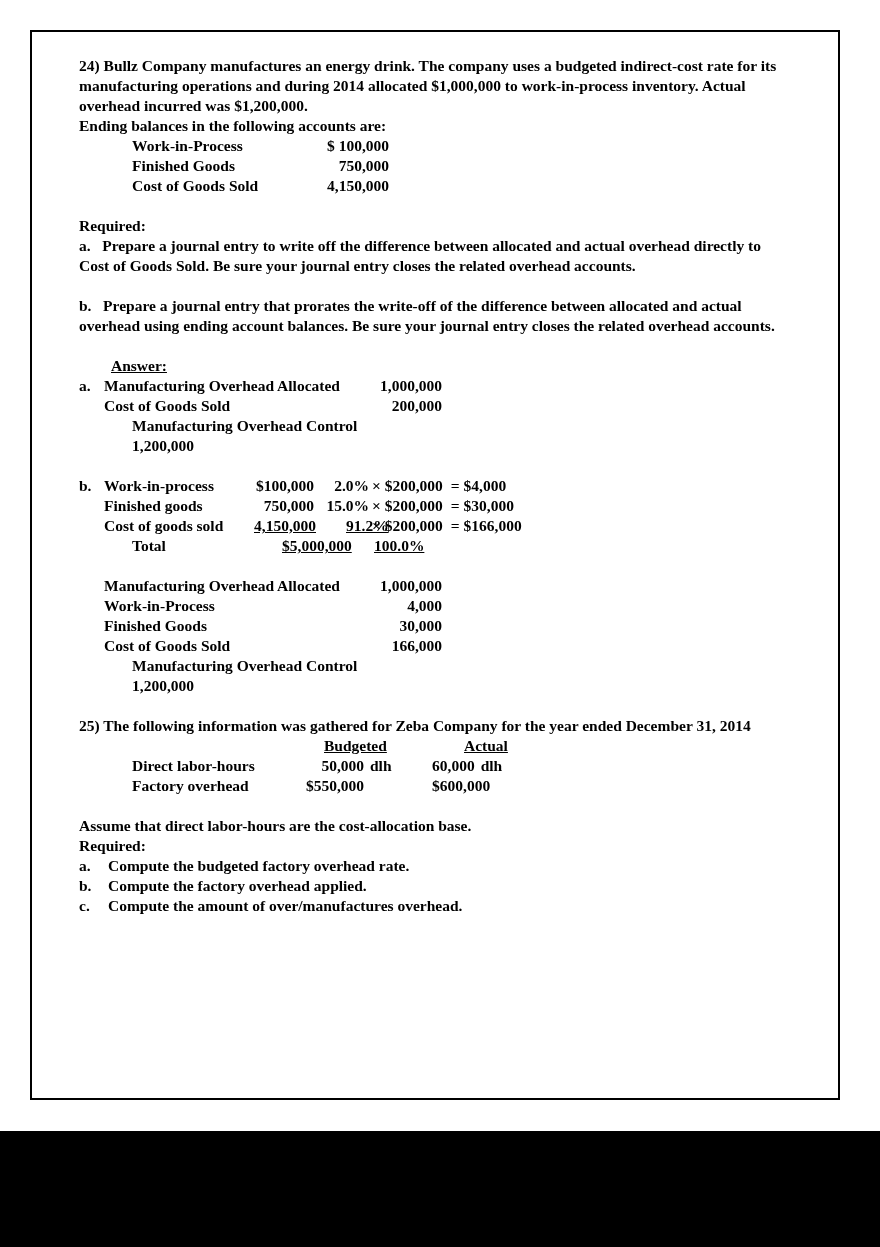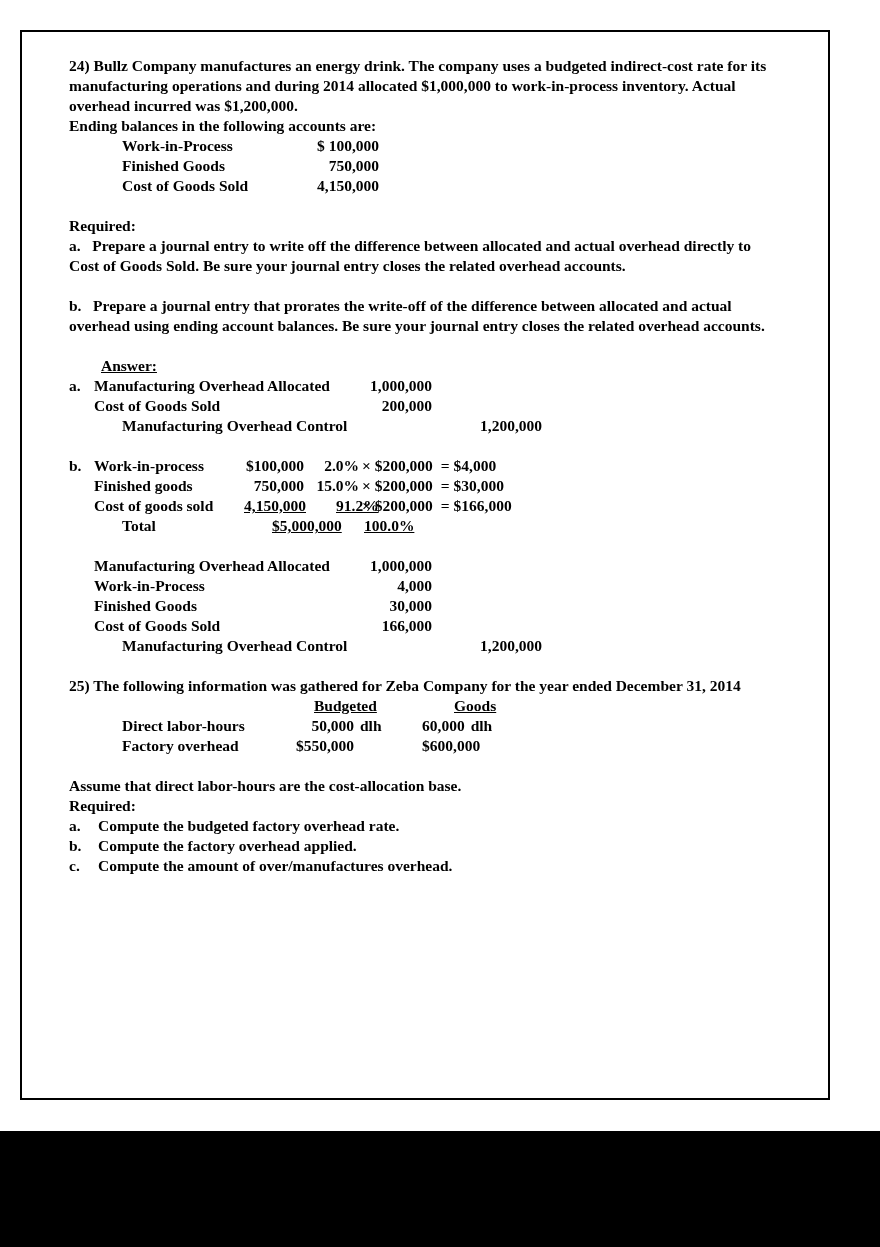--- a/index.html
+++ b/index.html
@@ -19,21 +19,21 @@
   .black-band {
     position: absolute;
     left: 0;
     bottom: 0;
     width: 880px;
     height: 116px;
     background: #000;
   }
   .page {
     position: absolute;
-    left: 20px;
+    left: 30px;
     top: 30px;
     width: 810px;
     height: 1070px;
     box-sizing: border-box;
     border: 2px solid #000;
     background: #fff;
     padding: 24px 56px 0 47px;
     font-weight: bold;
     font-size: 15.5px;
     line-height: 20px;
@@ -44,25 +44,25 @@
 
   
   .bal-row { display: flex; padding-left: 53px; }
   .bal-label { flex: none; width: 140px; white-space: nowrap; }
   .bal-val { flex: none; width: 117px; text-align: right; white-space: pre; }
 
   
   .j-line { display: flex; white-space: nowrap; }
   .j-marker { flex: none; width: 25px; }
   .j-ind1 { padding-left: 25px; }
-  .j-ind2 { padding-left: 53px; }
+  .j-ind2 { padding-left: 53px; flex-direction: column; }
   .j-label { flex: none; width: 260px; }
   .j-val { flex: none; width: 78px; text-align: right; }
   .j-label2 { flex: none; width: 235px; }
-  .j-val2 { flex: none; width: 185px; text-align: right; }
+  .j-val2 { flex: none; width: 185px; }
 
   
   .pr-row { display: flex; white-space: nowrap; }
   .pr-marker { flex: none; width: 25px; }
   .pr-label { flex: none; width: 118px; }
   .pr-label-total { padding-left: 28px; }
   .pr-bal { flex: none; width: 92px; text-align: right; }
   .pr-pct { flex: none; width: 55px; text-align: right; }
   .pr-mult { flex: none; margin-left: 3px; }
   .pr-res { flex: none; margin-left: 8px; }
@@ -188,21 +188,21 @@
         <span class="j-val2">1,200,000</span>
       </div>
     </div>
 
     <p class="para block">25) The following information was gathered for Zeba Company for the year ended December 31, 2014</p>
 
     <div class="block">
       <div class="t25-head">
         <span class="t25-head-spacer"></span>
         <span class="t25-head-b"><span class="u">Budgeted</span></span>
-        <span class="t25-head-a"><span class="u">Goods</span></span>
+        <span class="t25-head-a"><span class="u">Actual</span></span>
       </div>
       <div class="t25-row">
         <span class="t25-label">Direct labor-hours</span>
         <span class="t25-bnum">50,000</span>
         <span class="t25-bunit">dlh</span>
         <span class="t25-anum">60,000</span>
         <span class="t25-aunit">dlh</span>
       </div>
       <div class="t25-row">
         <span class="t25-label">Factory overhead</span>

